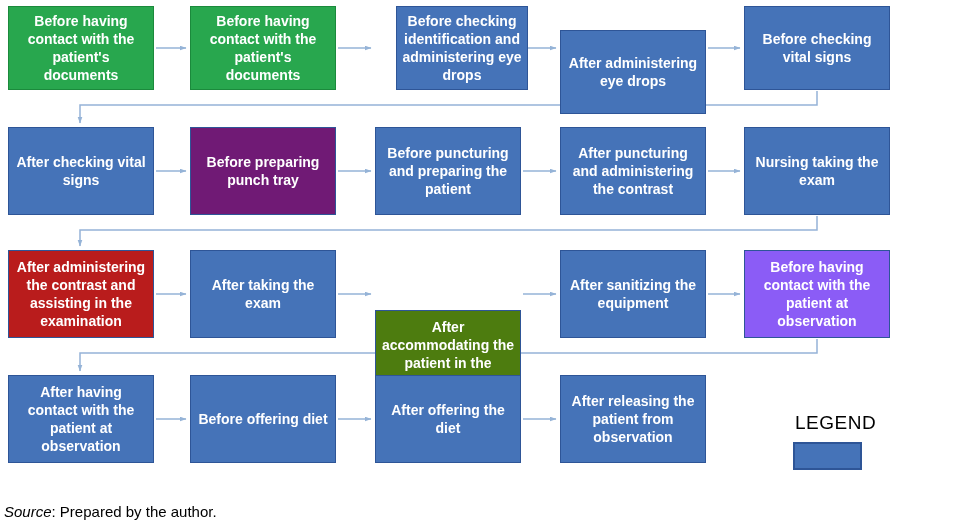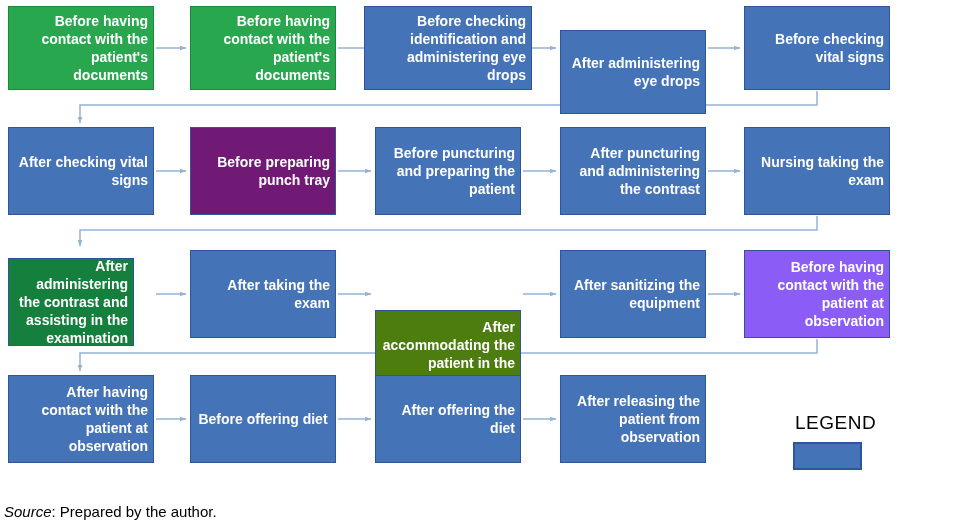--- a/index.html
+++ b/index.html
@@ -11,21 +11,21 @@
     overflow:hidden;
   }
   #connector-layer{
     position:absolute;left:0;top:0;width:957px;height:525px;
     pointer-events:none;
   }
   .box{
     position:absolute;
     box-sizing:border-box;
     display:flex;align-items:center;justify-content:center;
-    text-align:right;
+    text-align:center;
     color:#ffffff;
     font-weight:bold;
     font-size:14px;
     line-height:18px;
     padding:3px 5px;
   }
   .legend{
     position:absolute;
     left:793px;top:367px;
     width:186px;
@@ -88,29 +88,29 @@
       <line x1="708" y1="294" x2="740" y2="294" stroke="#95B3D7" stroke-width="1.5" marker-end="url(#ah)"></line>
       <polyline points="817,339 817,353 80,353 80,371" fill="none" stroke="#95B3D7" stroke-width="1.5" marker-end="url(#ah)"></polyline>
       <line x1="156" y1="419" x2="186" y2="419" stroke="#95B3D7" stroke-width="1.5" marker-end="url(#ah)"></line>
       <line x1="338" y1="419" x2="371" y2="419" stroke="#95B3D7" stroke-width="1.5" marker-end="url(#ah)"></line>
       <line x1="523" y1="419" x2="556" y2="419" stroke="#95B3D7" stroke-width="1.5" marker-end="url(#ah)"></line>
     </svg>
 
   <div id="box-layer">
       <div class="box" style="left: 8px; top: 6px; width: 146px; height: 84px; background: rgb(40, 167, 78); border: 1px solid rgb(27, 138, 60); color: rgb(255, 255, 255);">Before having contact with the patient's documents</div>
       <div class="box" style="left: 190px; top: 6px; width: 146px; height: 84px; background: rgb(40, 167, 78); border: 1px solid rgb(27, 138, 60); color: rgb(255, 255, 255);">Before having contact with the patient's documents</div>
-      <div class="box" style="left: 364px; top: 6px; width: 168px; height: 84px; background: rgb(69, 115, 184); border: 1px solid rgb(46, 85, 151); color: rgb(255, 255, 255);">Before checking identification and administering eye drops</div>
+      <div class="box" style="left: 396px; top: 6px; width: 132px; height: 84px; background: rgb(69, 115, 184); border: 1px solid rgb(46, 85, 151); color: rgb(255, 255, 255);">Before checking identification and administering eye drops</div>
       <div class="box" style="left: 560px; top: 6px; width: 146px; height: 84px; background: rgb(69, 115, 184); border: 1px solid rgb(46, 85, 151); color: rgb(255, 255, 255); margin-top: 24px;">After administering eye drops</div>
       <div class="box" style="left: 744px; top: 6px; width: 146px; height: 84px; background: rgb(69, 115, 184); border: 1px solid rgb(46, 85, 151); color: rgb(255, 255, 255);">Before checking vital signs</div>
       <div class="box" style="left: 8px; top: 127px; width: 146px; height: 88px; background: rgb(69, 115, 184); border: 1px solid rgb(46, 85, 151); color: rgb(255, 255, 255);">After checking vital signs</div>
       <div class="box" style="left: 190px; top: 127px; width: 146px; height: 88px; background: #701a75; border: 1px solid rgb(46, 85, 151); color: rgb(255, 255, 255);">Before preparing punch tray</div>
       <div class="box" style="left: 375px; top: 127px; width: 146px; height: 88px; background: rgb(69, 115, 184); border: 1px solid rgb(46, 85, 151); color: rgb(255, 255, 255);">Before puncturing and preparing the patient</div>
       <div class="box" style="left: 560px; top: 127px; width: 146px; height: 88px; background: rgb(69, 115, 184); border: 1px solid rgb(46, 85, 151); color: rgb(255, 255, 255);">After puncturing and administering the contrast</div>
       <div class="box" style="left: 744px; top: 127px; width: 146px; height: 88px; background: rgb(69, 115, 184); border: 1px solid rgb(46, 85, 151); color: rgb(255, 255, 255);">Nursing taking the exam</div>
-      <div class="box" style="left: 8px; top: 250px; width: 126px; height: 88px; background: #15803d; border: 1px solid rgb(46, 85, 151); color: rgb(255, 255, 255); margin-top: 8px;">After administering the contrast and assisting in the examination</div>
+      <div class="box" style="left: 8px; top: 250px; width: 146px; height: 88px; background: #b91c1c; border: 1px solid rgb(46, 85, 151); color: rgb(255, 255, 255);">After administering the contrast and assisting in the examination</div>
       <div class="box" style="left: 190px; top: 250px; width: 146px; height: 88px; background: rgb(69, 115, 184); border: 1px solid rgb(46, 85, 151); color: rgb(255, 255, 255);">After taking the exam</div>
       <div class="box" style="left: 375px; top: 262px; width: 146px; height: 88px; background: #4d7c0f; border: 1px solid rgb(46, 85, 151); color: rgb(255, 255, 255); margin-top: 48px;">After accommodating the patient in the observation room</div>
       <div class="box" style="left: 560px; top: 250px; width: 146px; height: 88px; background: rgb(69, 115, 184); border: 1px solid rgb(46, 85, 151); color: rgb(255, 255, 255);">After sanitizing the equipment</div>
       <div class="box" style="left: 744px; top: 250px; width: 146px; height: 88px; background: #8b5cf6; border: 1px solid rgb(46, 85, 151); color: rgb(255, 255, 255);">Before having contact with the patient at observation</div>
       <div class="box" style="left: 8px; top: 375px; width: 146px; height: 88px; background: rgb(69, 115, 184); border: 1px solid rgb(46, 85, 151); color: rgb(255, 255, 255);">After having contact with the patient at observation</div>
       <div class="box" style="left: 190px; top: 375px; width: 146px; height: 88px; background: rgb(69, 115, 184); border: 1px solid rgb(46, 85, 151); color: rgb(255, 255, 255);">Before offering diet</div>
       <div class="box" style="left: 375px; top: 375px; width: 146px; height: 88px; background: rgb(69, 115, 184); border: 1px solid rgb(46, 85, 151); color: rgb(255, 255, 255);">After offering the diet</div>
       <div class="box" style="left: 560px; top: 375px; width: 146px; height: 88px; background: rgb(69, 115, 184); border: 1px solid rgb(46, 85, 151); color: rgb(255, 255, 255);">After releasing the patient from observation</div>
     </div>
 

